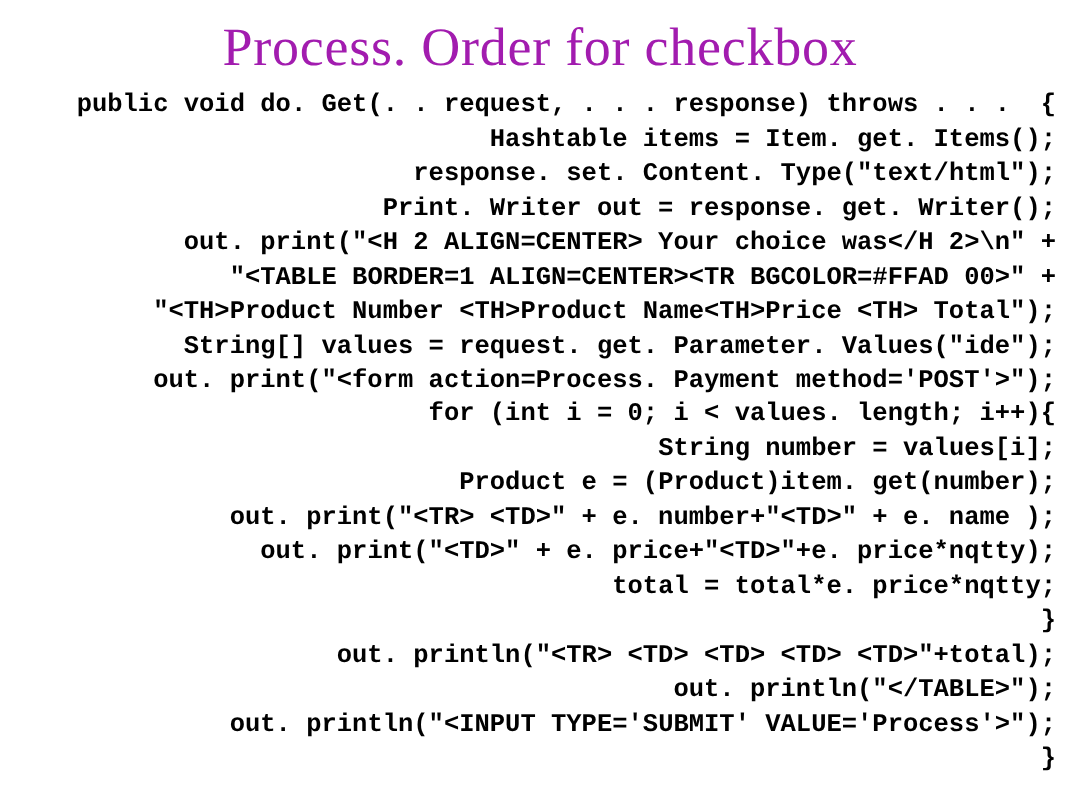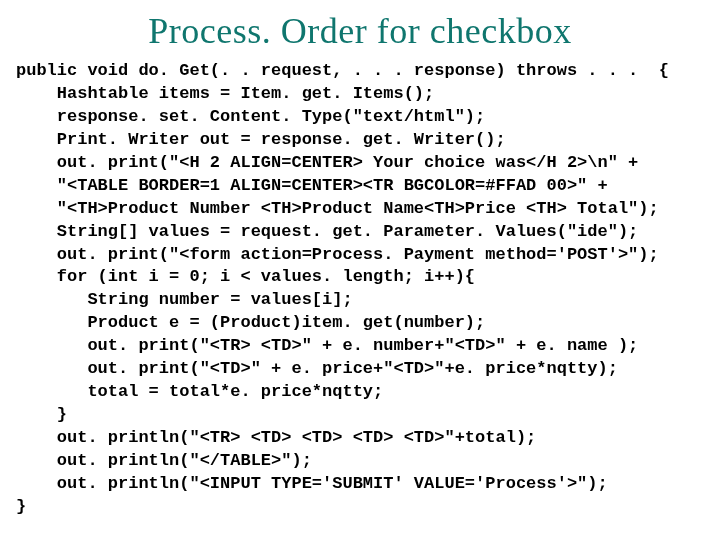--- a/index.html
+++ b/index.html
@@ -12,35 +12,36 @@
     overflow: hidden;
   }
   .slide {
     width: 720px;
     height: 540px;
     position: relative;
     box-sizing: border-box;
     padding: 10px 16px 16px 16px;
   }
   .title {
-    color: #0f766e;
+    color: #a21caf;
     font-size: 36px;
     font-weight: 400;
     text-align: center;
     margin: 0 0 8px 0;
     letter-spacing: 0.5px;
   }
   .code {
     font-family: "Courier New", Courier, monospace;
     font-size: 17px;
     line-height: 1.35;
     white-space: pre;
     color: #000;
     font-weight: bold;
     margin: 0;
+    text-align: right;
   }
 </style>
 </head>
 <body>
 
 <div class="slide">
   <h1 class="title">Process. Order for checkbox</h1>
   <pre class="code"><span>public void do. Get(. . request, . . . response) throws . . .  {</span>
 <span>    Hashtable items = Item. get. Items();</span>
 <span>    response. set. Content. Type("text/html");</span>

